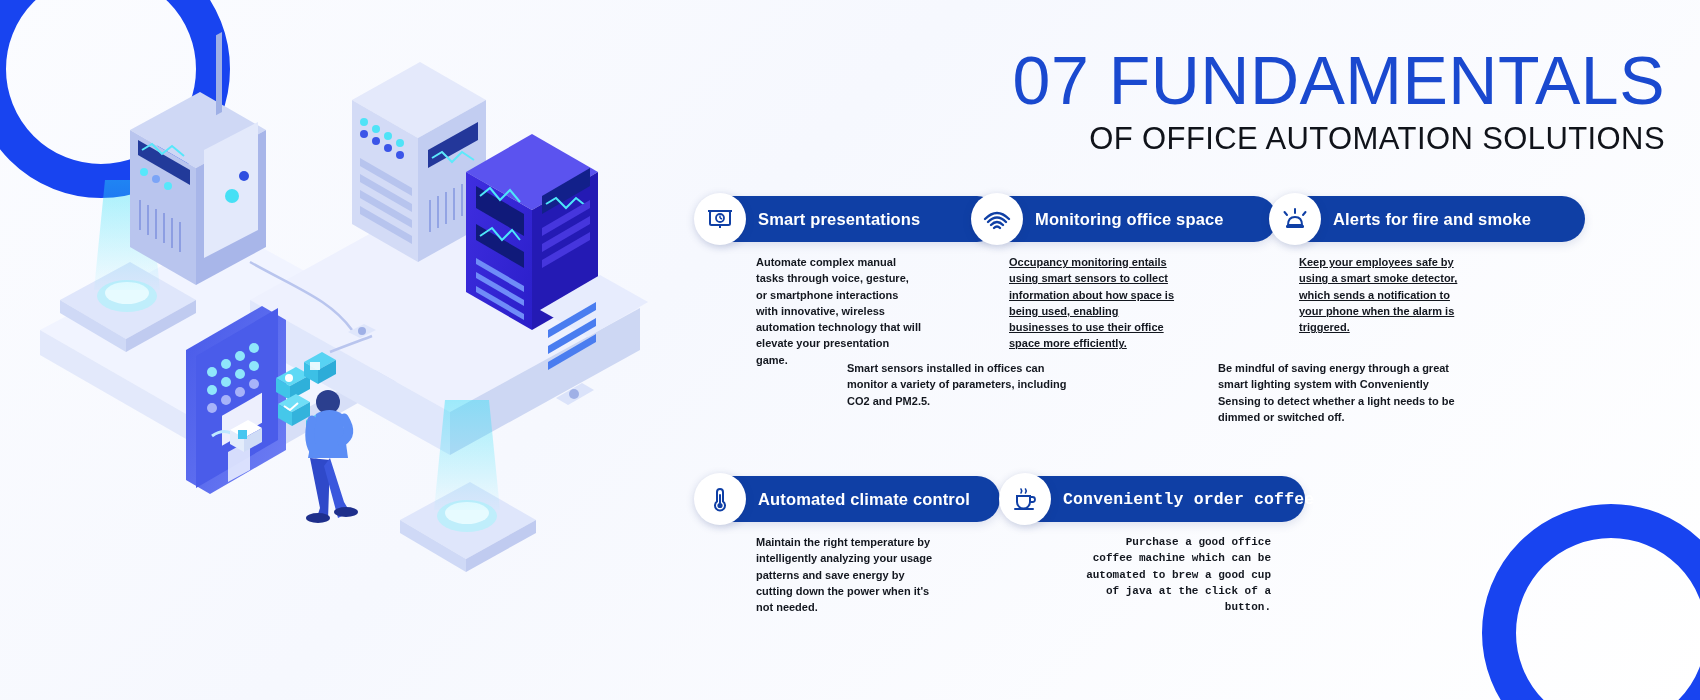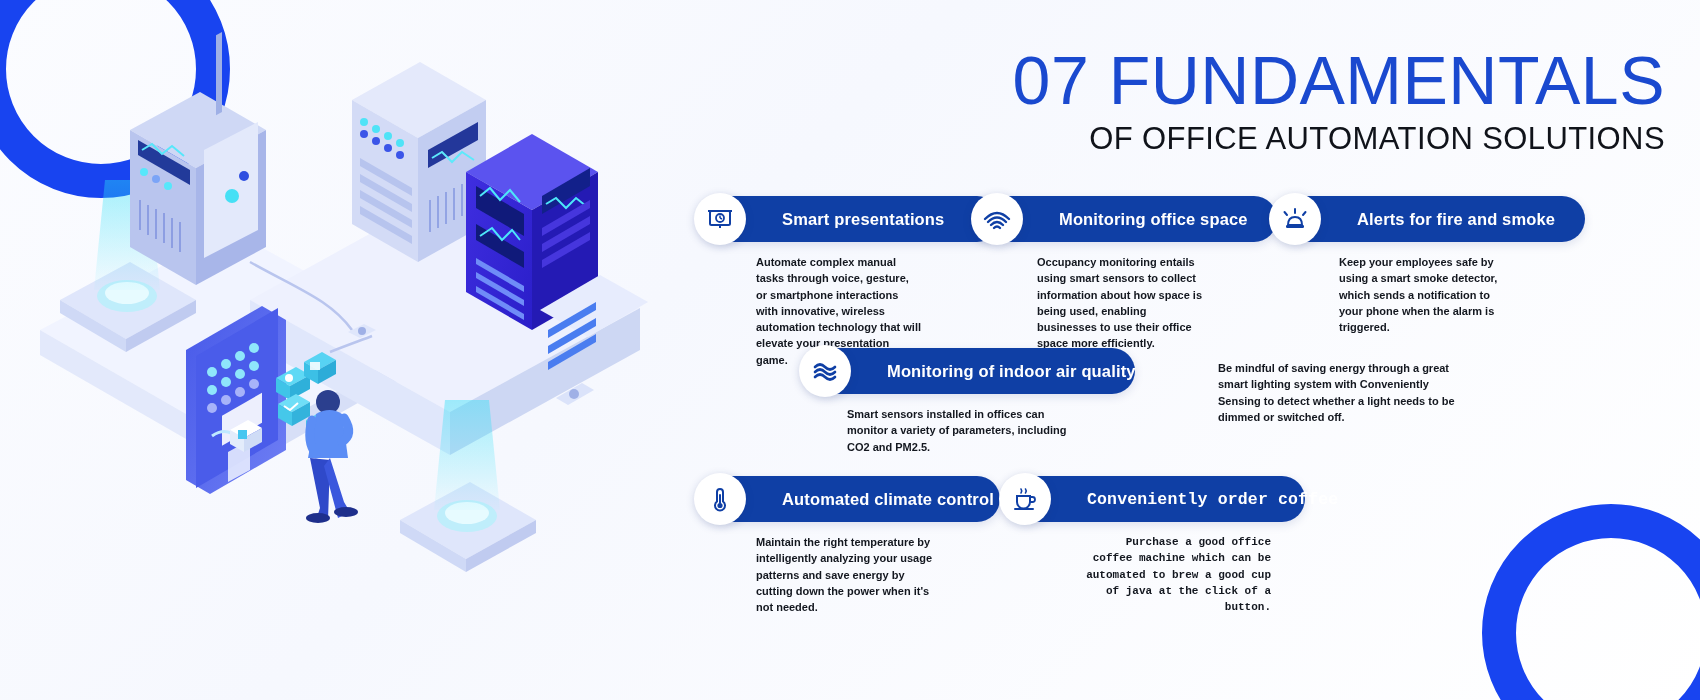--- a/index.html
+++ b/index.html
@@ -97,21 +97,20 @@
   .pill {
     display: flex;
     align-items: center;
     background: #0f3fa5;
     color: #ffffff;
     border-radius: 26px;
     height: 46px;
     padding-right: 22px;
     box-shadow: 0 3px 10px rgba(20,45,120,0.13);
     position: relative;
-    gap: 24px;
   }
   .pill-label {
     font-size: 16.5px;
     font-weight: bold;
     letter-spacing: 0.15px;
     white-space: nowrap;
   }
   .badge {
     width: 52px;
     height: 52px;
@@ -130,22 +129,22 @@
   .feature-desc {
     font-size: 11px;
     line-height: 1.48;
     color: #13171f;
     font-weight: bold;
     margin-top: 12px;
   }
 
   
   .desc-ind-1 { margin-left: 56px; }
-  .desc-ind-2 { margin-left: 60px; }
-  .desc-ind-3 { margin-left: 64px; }
+  .desc-ind-2 { margin-left: 32px; text-decoration: underline; }
+  .desc-ind-3 { margin-left: 24px; text-decoration: underline; }
 </style>
 </head>
 <body>
 
 <div id="stage">
 
   <div class="ring ring-tl"></div>
   <div class="ring ring-br"></div>
 
   <div id="illustration">
@@ -427,30 +426,20 @@
             <line x1="6" y1="10" x2="3.5" y2="7" stroke="#0f3fa5" stroke-width="2" stroke-linecap="round"></line>
             <line x1="22" y1="10" x2="24.5" y2="7" stroke="#0f3fa5" stroke-width="2" stroke-linecap="round"></line>
           </svg>
         </div>
         <span class="pill-label">Alerts for fire and smoke</span>
       </div>
       <div class="feature-desc desc-ind-3" style="width:176px;">Keep your employees safe by using a smart smoke detector, which sends a notification to your phone when the alarm is triggered.</div>
     </div>
 
     <div class="feature" style="left:105px; top:348px; width:330px;">
-      <div class="pill">
-        <div class="badge">
-          <svg width="28" height="28" viewBox="0 0 28 28">
-            <path d="M4 10 q5 -5 10 0 q5 5 10 0" fill="none" stroke="#0f3fa5" stroke-width="2.6" stroke-linecap="round"></path>
-            <path d="M4 15 q5 -5 10 0 q5 5 10 0" fill="none" stroke="#0f3fa5" stroke-width="2.6" stroke-linecap="round"></path>
-            <path d="M4 20 q5 -5 10 0 q5 5 10 0" fill="none" stroke="#0f3fa5" stroke-width="2.6" stroke-linecap="round"></path>
-          </svg>
-        </div>
-        <span class="pill-label">Monitoring of indoor air quality</span>
-      </div>
       <div class="feature-desc" style="margin-left:42px; width:230px;">Smart sensors installed in offices can monitor a variety of parameters, including CO2 and PM2.5.</div>
     </div>
 
     <div class="feature" style="left:465px; top:348px; width:340px;">
       <div class="feature-desc" style="margin-left:53px; width:245px;">Be mindful of saving energy through a great smart lighting system with Conveniently Sensing to detect whether a light needs to be dimmed or switched off.</div>
     </div>
 
     <div class="feature" style="left:0px; top:476px; width:300px;">
       <div class="pill">
         <div class="badge">

